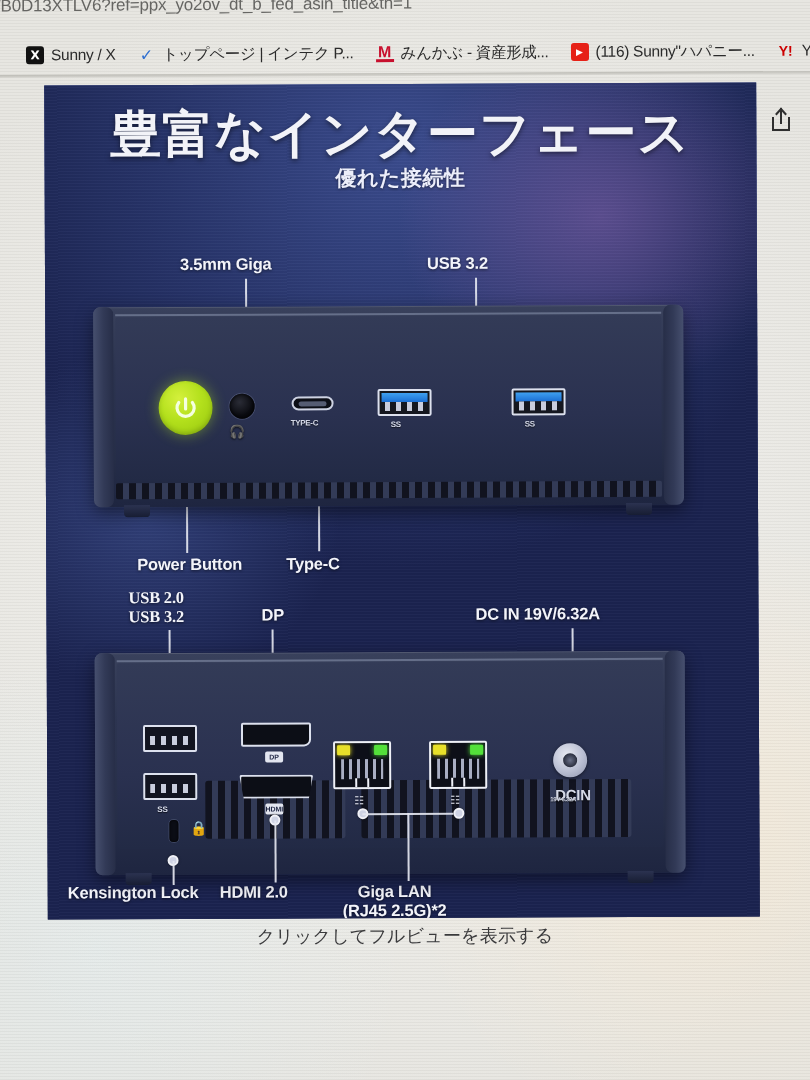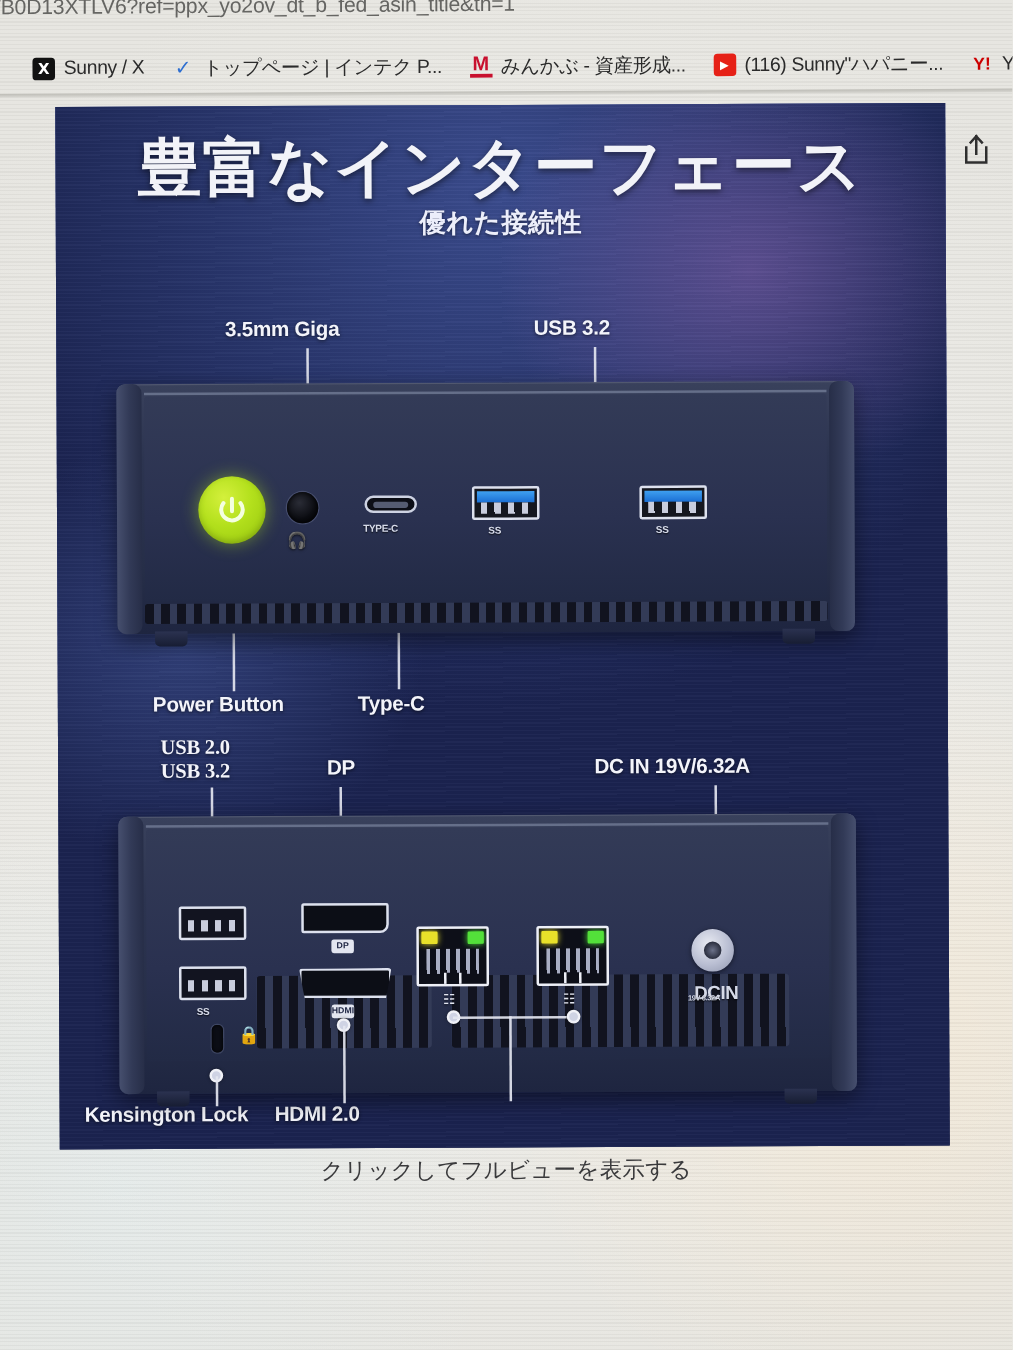--- a/index.html
+++ b/index.html
@@ -469,21 +469,21 @@
 </div>
 
 <div class="product-panel">
  <div class="panel-inner">
 
   <div class="hero-title">豊富なインターフェース</div>
   <div class="hero-sub">優れた接続性</div>
 
   <div class="lbl" style="left:135px; top:170px;">3.5mm Giga</div>
   <div class="lbl" style="left:382px; top:170px;">USB 3.2</div>
-  <div class="lbl" style="left:76px; top:470px;">Power Button</div>
+  <div class="lbl" style="left:91px; top:470px;">Power Button</div>
   <div class="lbl" style="left:240px; top:470px;">Type-C</div>
 
   <div class="leader leader-v" style="left:200px; top:194px; height:100px;"></div>
   <div class="dot" style="left:195px; top:289px;"></div>
 
   <div class="leader leader-v" style="left:430px; top:194px; height:86px;"></div>
   <div class="leader leader-h" style="left:363px; top:279px; width:135px;"></div>
   <div class="dot" style="left:358px; top:274px;"></div>
   <div class="dot" style="left:493px; top:274px;"></div>
 
@@ -520,20 +520,22 @@
   <div class="usb-blue" style="left:466px; top:305px;"></div>
   <div class="port-mark" style="left:479px; top:336px;">SS</div>
 
   <div class="lbl" style="left:82px; top:503px;font-family:Liberation Serif, serif;">USB 2.0
 USB 3.2</div>
   <div class="lbl" style="left:215px; top:521px;">DP</div>
   <div class="lbl" style="left:429px; top:521px;">DC IN 19V/6.32A</div>
 
   <div class="lbl" style="left:20px; top:798px;">Kensington Lock</div>
   <div class="lbl" style="left:172px; top:798px;">HDMI 2.0</div>
+  <div class="lbl" style="left:295px; top:798px; text-align:center;">Giga LAN
+(RJ45 2.5G)*2</div>
 
   <div class="leader leader-v" style="left:122px; top:545px; height:82px;"></div>
   <div class="dot" style="left:117px; top:622px;"></div>
 
   <div class="leader leader-v" style="left:225px; top:545px; height:82px;"></div>
   <div class="dot" style="left:220px; top:622px;"></div>
 
   <div class="leader leader-v" style="left:525px; top:545px; height:100px;"></div>
   <div class="dot" style="left:520px; top:640px;"></div>
 

